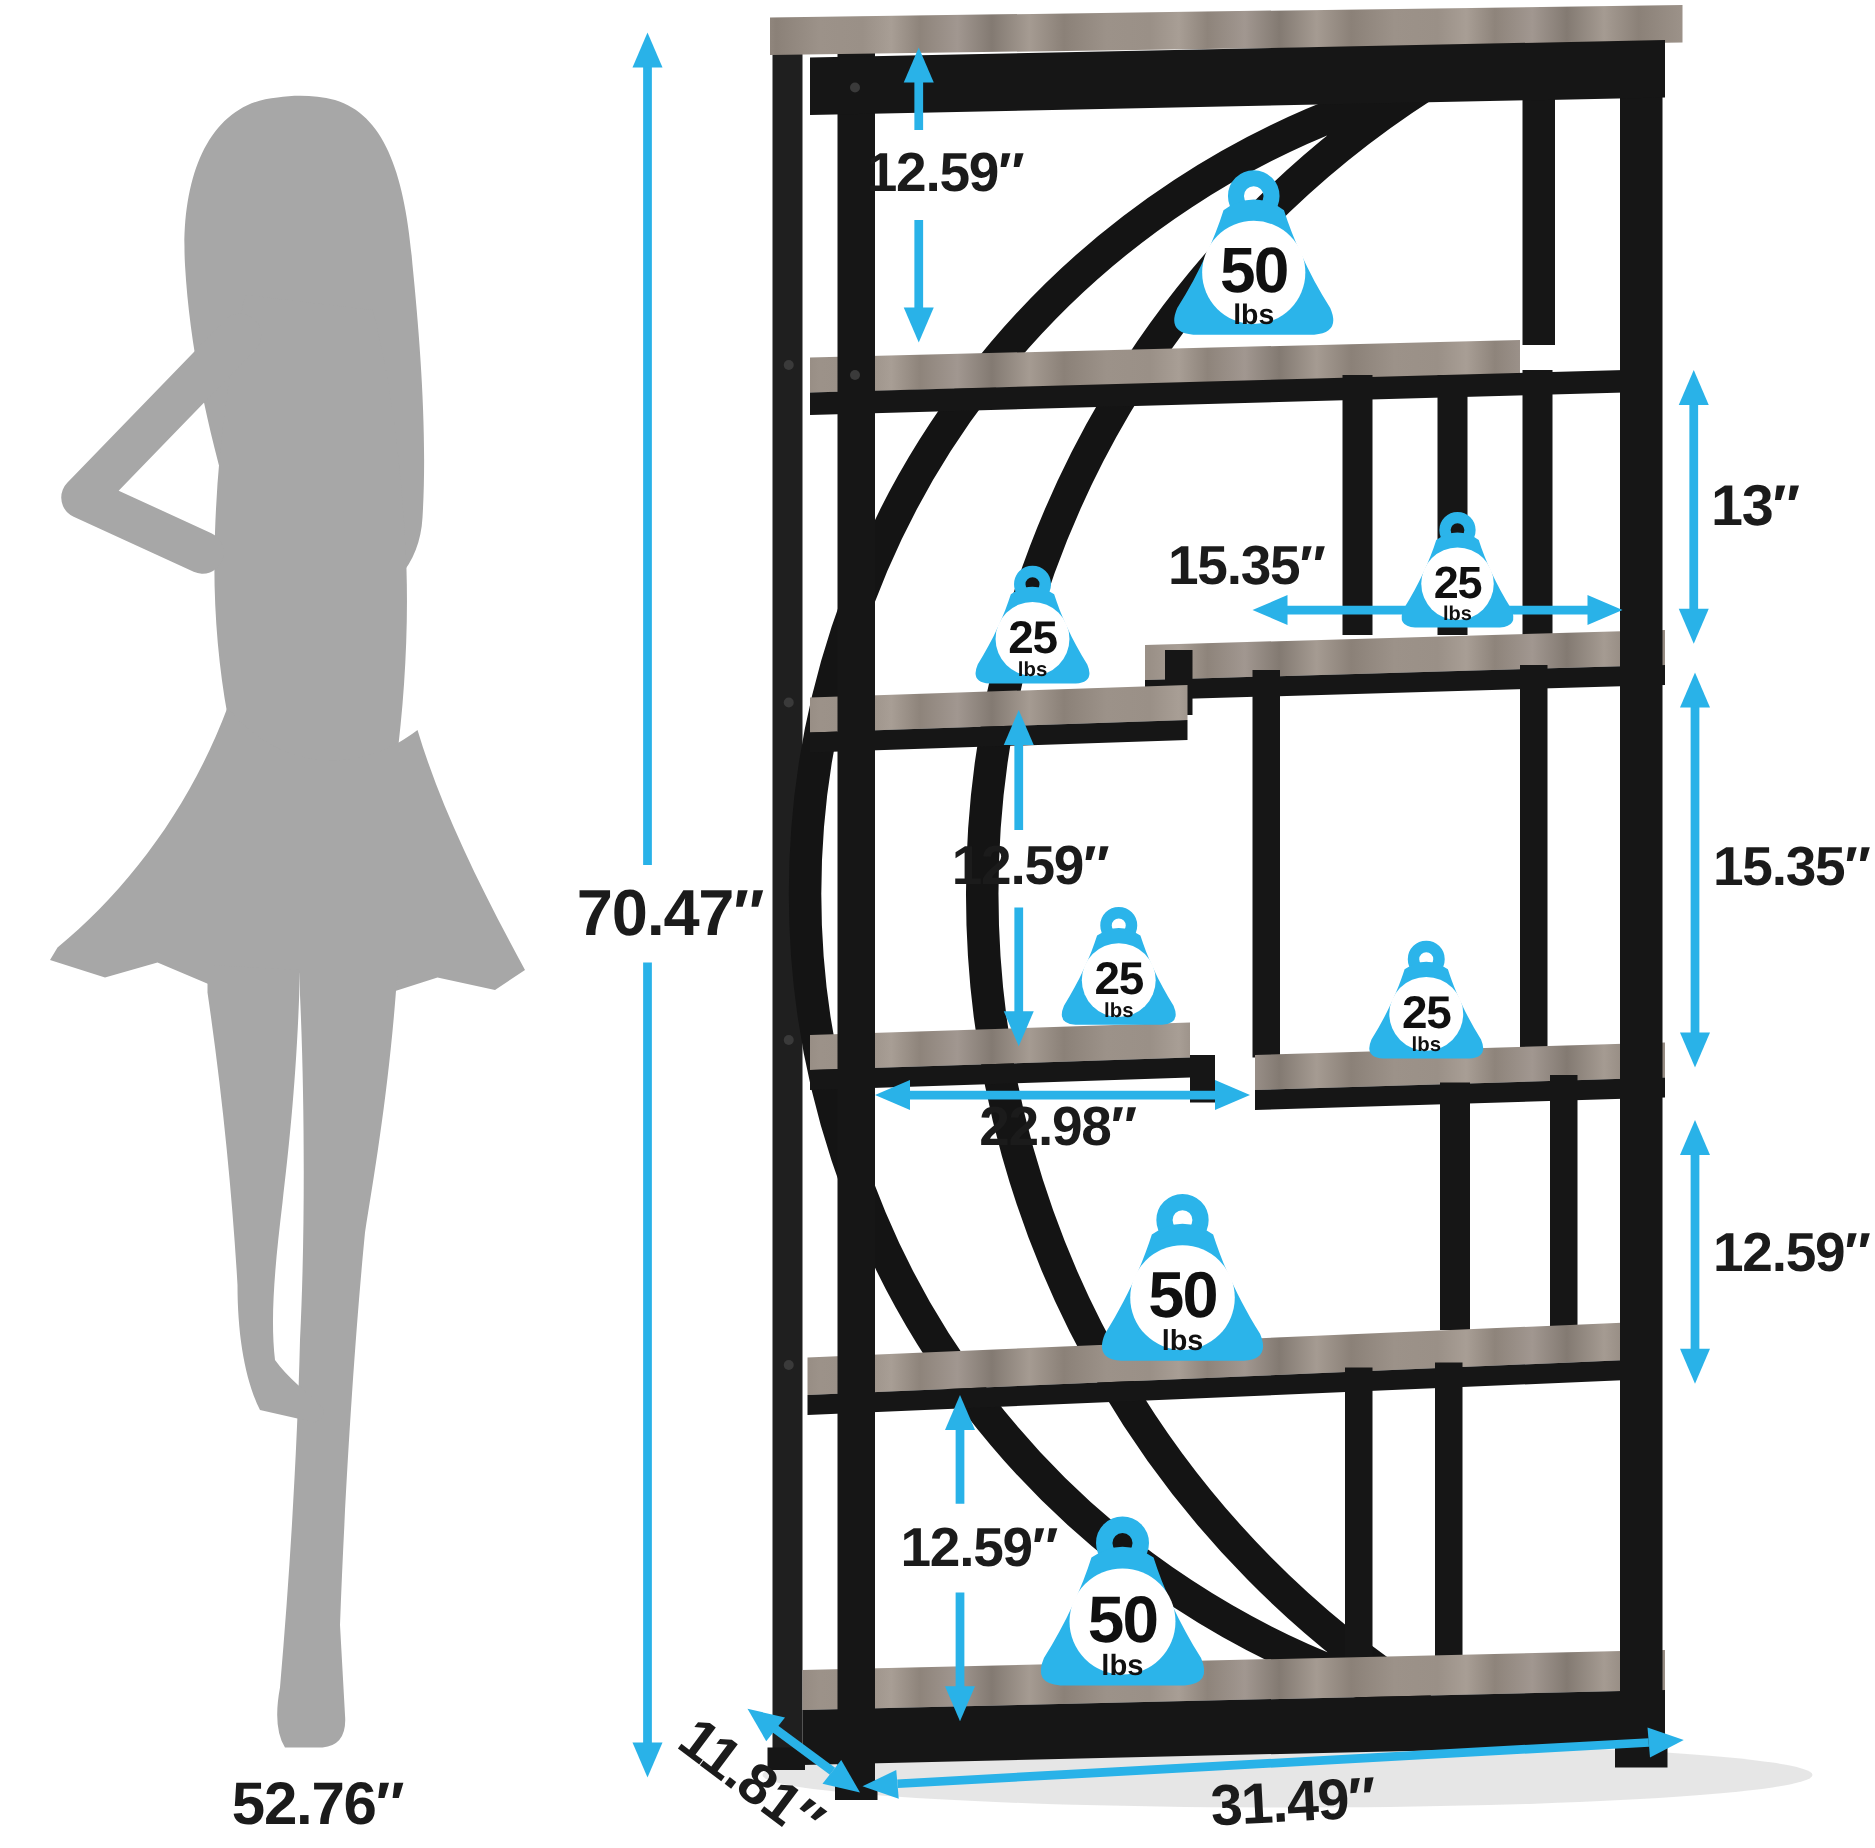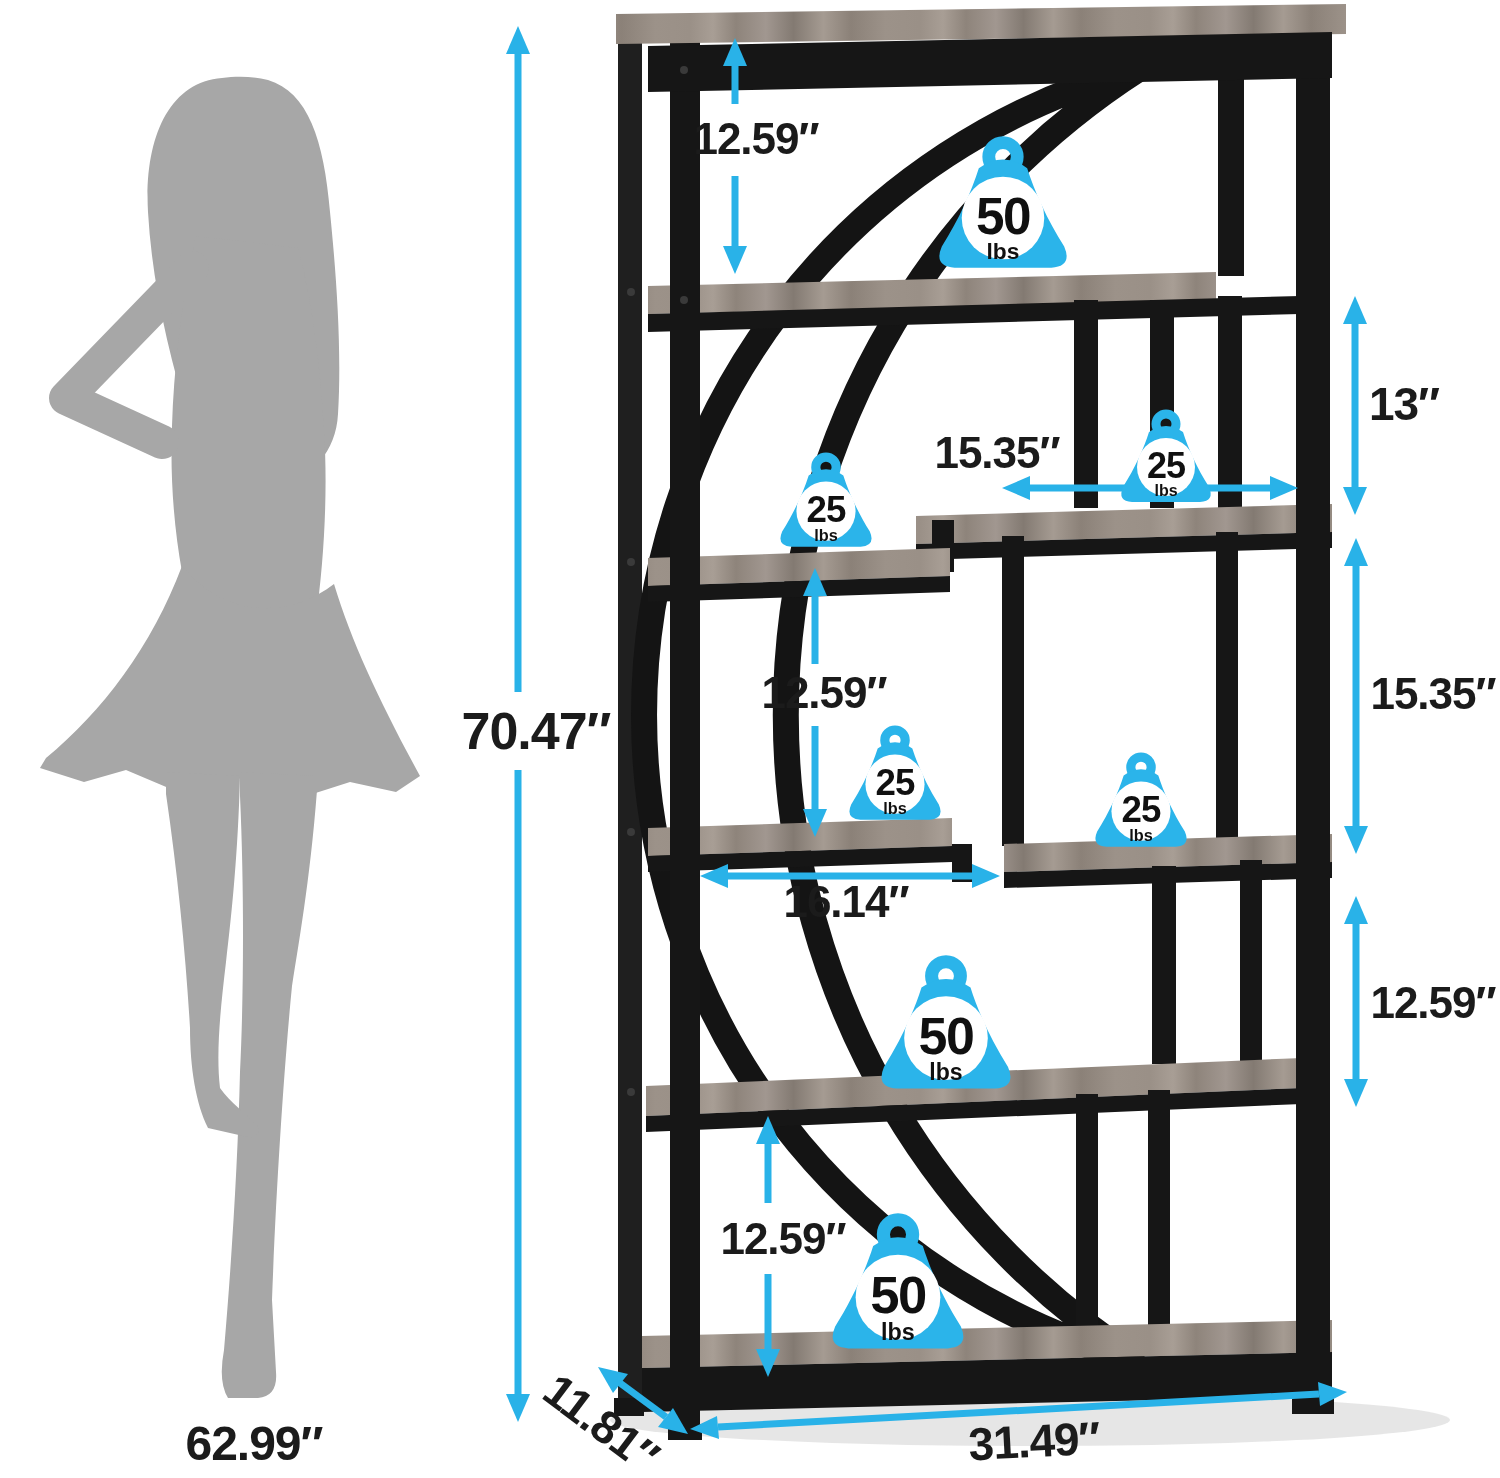--- a/index.html
+++ b/index.html
@@ -179,26 +179,26 @@
     </g>
   </svg>
 
   <div class="layer" id="labels-layer">
       <div class="dim-label" style="left: 524px; top: 731px; font-size: 52px; transform: translate(-50%, -50%) rotate(0deg); margin-left: 12px;">70.47″</div>
       <div class="dim-label" style="left: 756px; top: 139px; font-size: 44px; transform: translate(-50%, -50%) rotate(0deg);">12.59″</div>
       <div class="dim-label" style="left: 1404px; top: 404px; font-size: 46px; transform: translate(-50%, -50%) rotate(0deg);">13″</div>
       <div class="dim-label" style="left: 997px; top: 453px; font-size: 44px; transform: translate(-50%, -50%) rotate(0deg);">15.35″</div>
       <div class="dim-label" style="left: 824px; top: 693px; font-size: 44px; transform: translate(-50%, -50%) rotate(0deg);">12.59″</div>
       <div class="dim-label" style="left: 1433px; top: 694px; font-size: 44px; transform: translate(-50%, -50%) rotate(0deg);">15.35″</div>
-      <div class="dim-label" style="left: 846px; top: 902px; font-size: 44px; transform: translate(-50%, -50%) rotate(0deg);">16.14″</div>
+      <div class="dim-label" style="left: 846px; top: 902px; font-size: 44px; transform: translate(-50%, -50%) rotate(0deg);">22.98″</div>
       <div class="dim-label" style="left: 1433px; top: 1003px; font-size: 44px; transform: translate(-50%, -50%) rotate(0deg);">12.59″</div>
       <div class="dim-label" style="left: 783px; top: 1239px; font-size: 44px; transform: translate(-50%, -50%) rotate(0deg);">12.59″</div>
       <div class="dim-label" style="left: 1034px; top: 1441px; font-size: 46px; transform: translate(-50%, -50%) rotate(-3deg);">31.49″</div>
       <div class="dim-label" style="left: 601px; top: 1423px; font-size: 46px; transform: translate(-50%, -50%) rotate(37deg);">11.81″</div>
-      <div class="dim-label" style="left: 254px; top: 1444px; font-size: 48px; transform: translate(-50%, -50%) rotate(0deg);">62.99″</div>
+      <div class="dim-label" style="left: 254px; top: 1444px; font-size: 48px; transform: translate(-50%, -50%) rotate(0deg);">52.76″</div>
     </div>
   <div class="layer" id="badges-layer">
       <div class="badge" style="left: 930px; top: 134px; width: 146px; height: 148px;">
       <svg viewBox="0 0 100 104">
         <circle class="ring" cx="50" cy="16" r="10"></circle>
         <path class="body" d="M33,24 Q50,12 67,24 C72,40 81,60 93,79 Q99,93 84,94 L16,94 Q1,93 7,79 C19,60 28,40 33,24 Z"></path>
         <circle class="hole" cx="50" cy="59" r="29"></circle>
         <text class="val" x="50" y="70">50</text>
         <text class="unit" x="50" y="88">lbs</text>
       </svg>

